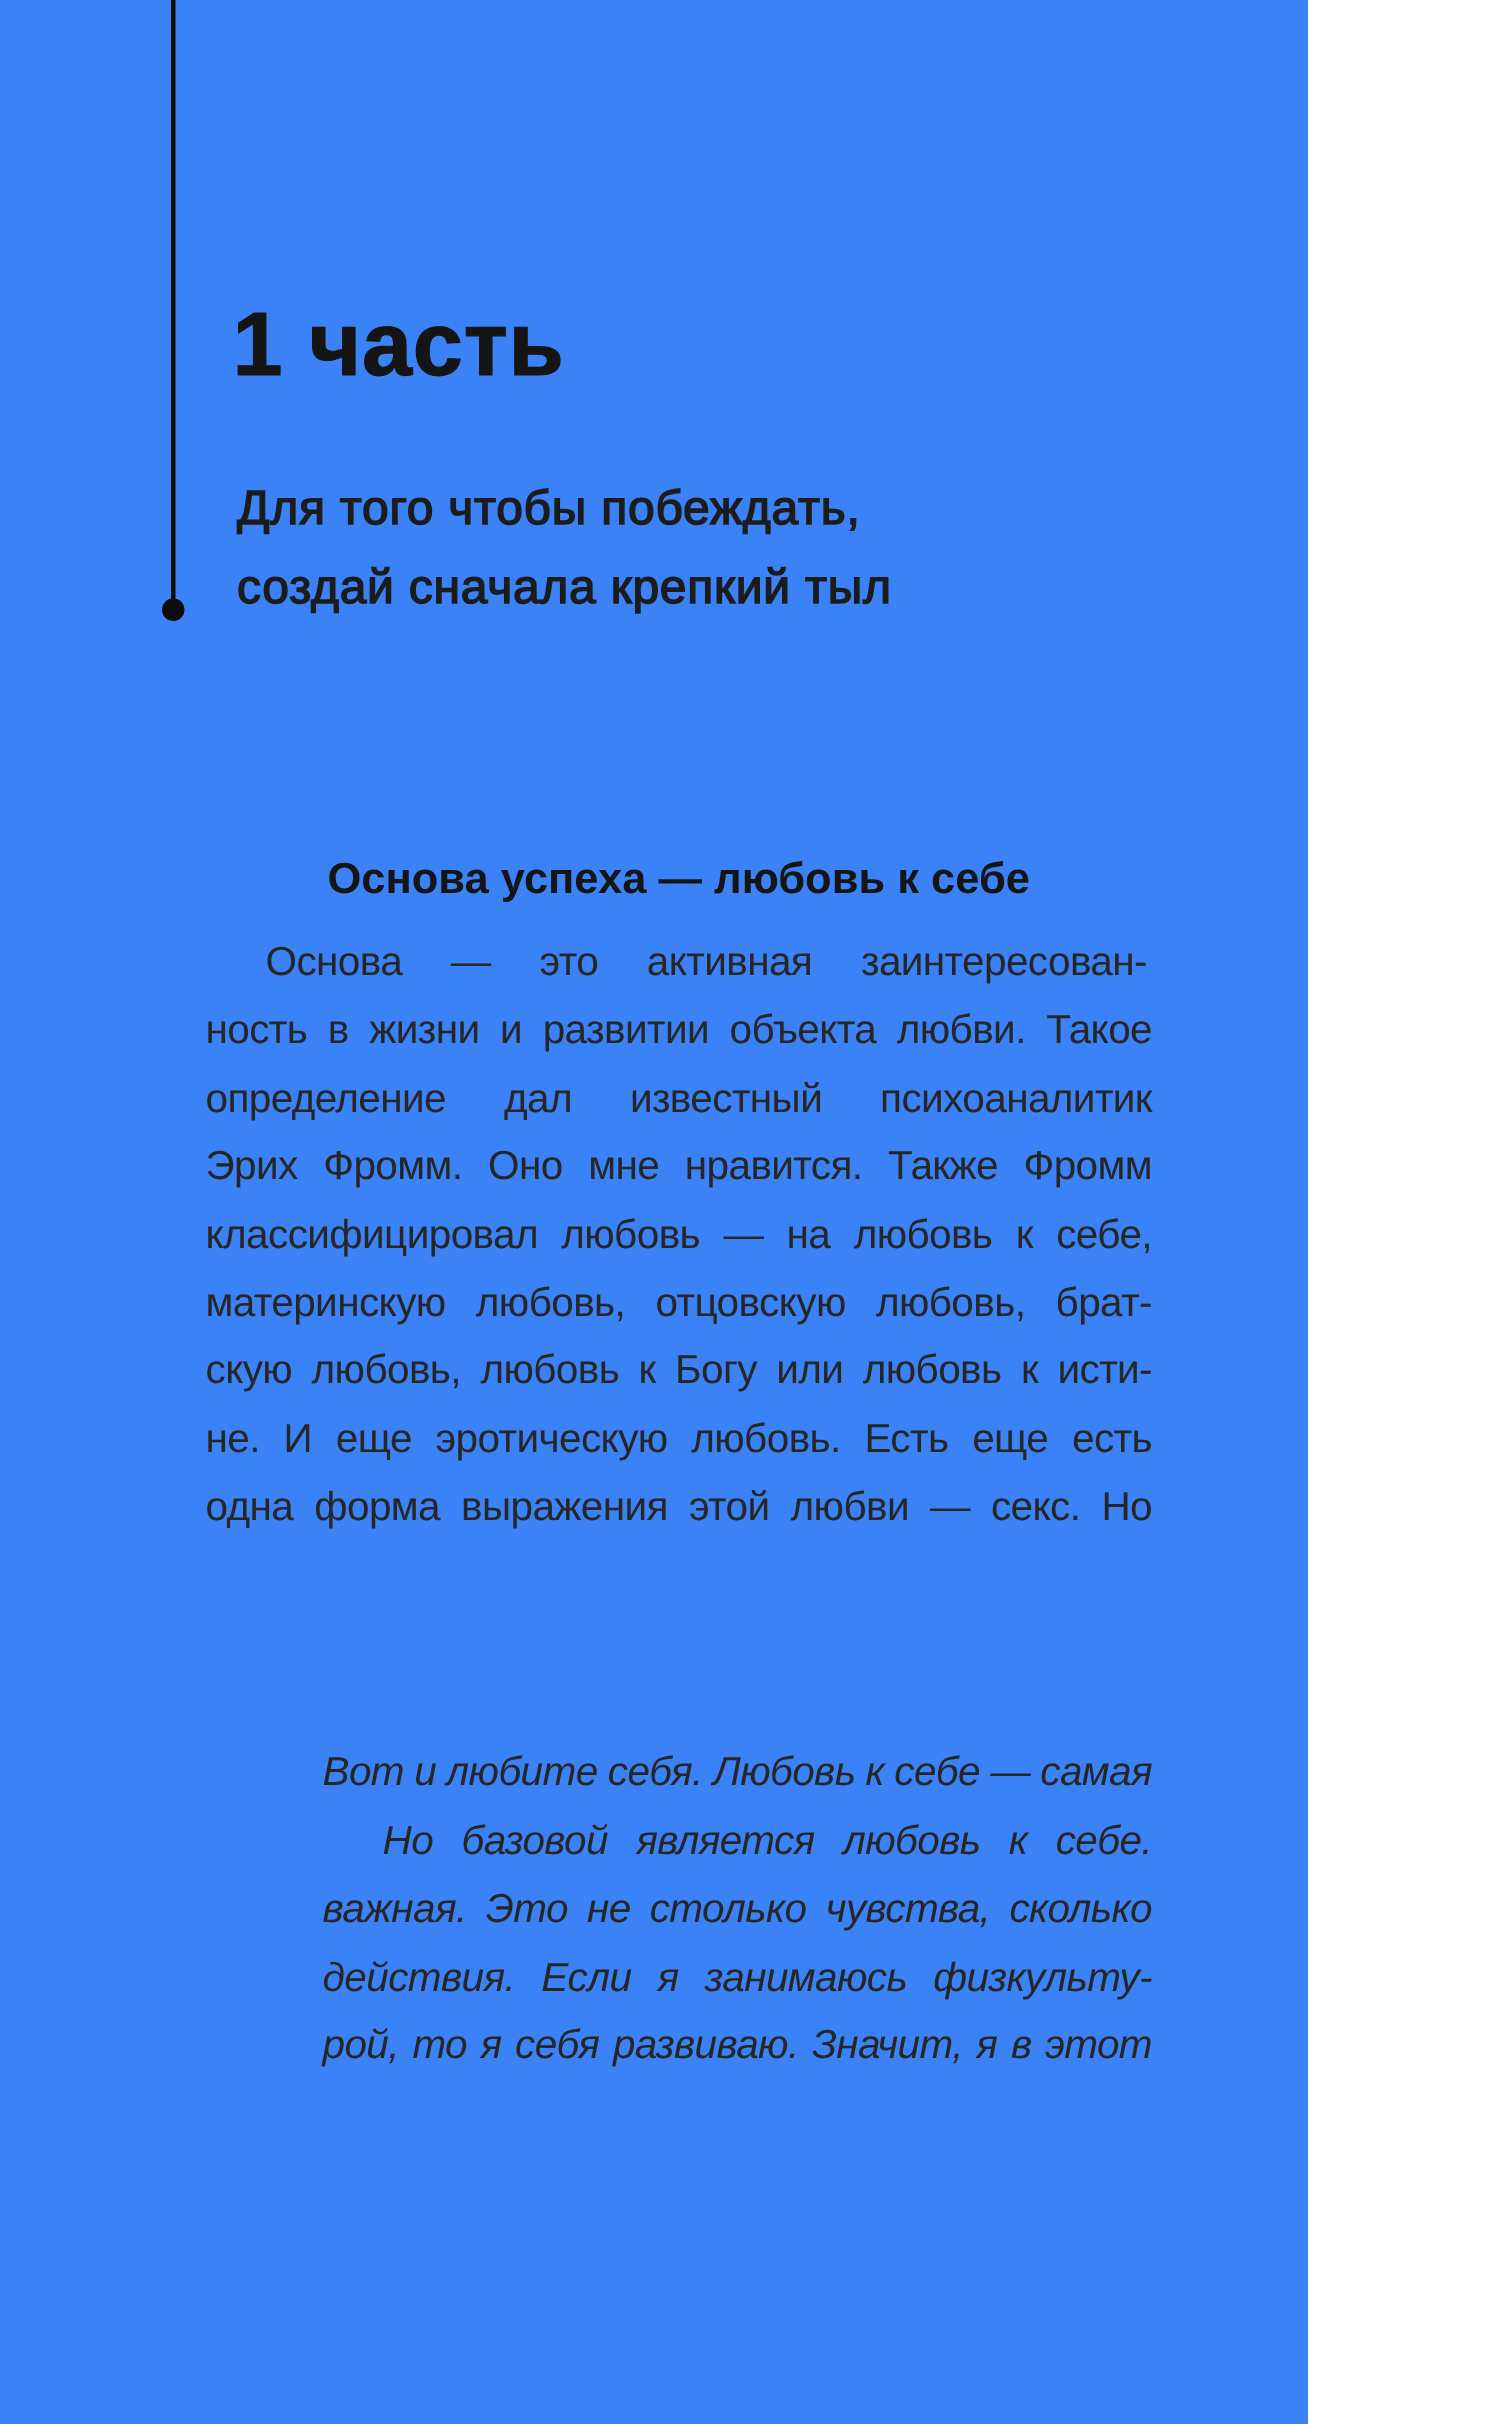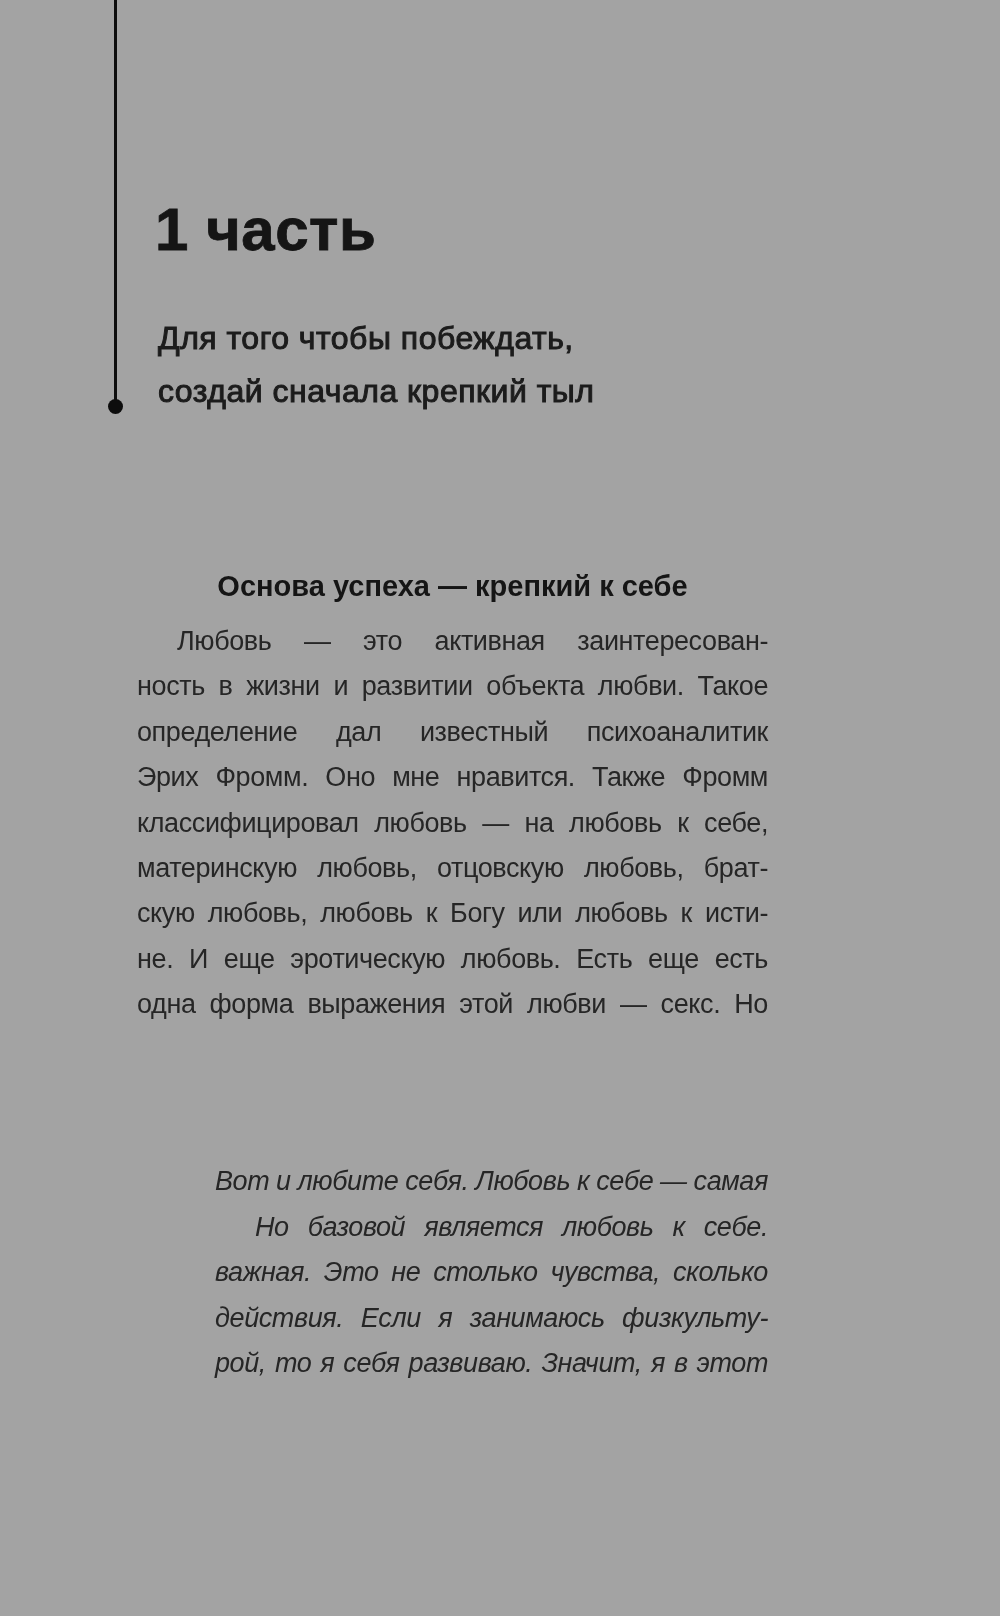--- a/index.html
+++ b/index.html
@@ -1,21 +1,21 @@
 <!DOCTYPE html>
 <html><head>
 <meta charset="utf-8">
 <style>
   * { margin: 0; padding: 0; box-sizing: border-box; }
   html, body { background: #ffffff; }
   .page {
     position: relative;
-    width: 1000px;
+    width: 872px;
     height: 1616px;
-    background: #a3a3a3;
+    background: #3b82f6;
     font-family: "Liberation Sans", "DejaVu Sans", sans-serif;
     color: #222222;
     overflow: hidden;
   }
   .vline {
     position: absolute;
     left: 114px; top: 0;
     width: 3px; height: 400px;
     background: #0d0d0d;
   }
@@ -90,24 +90,24 @@
   <div class="vline"></div>
   <div class="vdot"></div>
 
   <h1 class="part-heading">1 часть</h1>
 
   <h2 class="chapter-title">
       <div class="line"><span class="line-text">Для того чтобы побеждать,</span></div>
       <div class="line"><span class="line-text">создай сначала крепкий тыл</span></div>
     </h2>
 
-  <h3 class="section-heading">Основа успеха — крепкий к себе</h3>
+  <h3 class="section-heading">Основа успеха — любовь к себе</h3>
 
   <div class="para para1">
-      <div class="line do-justify" style="padding-left: 40px;"><span class="line-text" style="word-spacing: 25.3789px;">Любовь — это активная заинтересован-</span></div>
+      <div class="line do-justify" style="padding-left: 40px;"><span class="line-text" style="word-spacing: 25.3789px;">Основа — это активная заинтересован-</span></div>
       <div class="line do-justify"><span class="line-text" style="word-spacing: 6.58705px;">ность в жизни и развитии объекта любви. Такое</span></div>
       <div class="line do-justify"><span class="line-text" style="word-spacing: 31.5312px; text-align: right;">определение дал известный психоаналитик</span></div>
       <div class="line do-justify"><span class="line-text" style="word-spacing: 9.97656px;">Эрих Фромм. Оно мне нравится. Также Фромм</span></div>
       <div class="line do-justify"><span class="line-text" style="word-spacing: 8.45052px;">классифицировал любовь — на любовь к себе,</span></div>
       <div class="line do-justify"><span class="line-text" style="word-spacing: 13.0781px;">материнскую любовь, отцовскую любовь, брат-</span></div>
       <div class="line do-justify"><span class="line-text" style="word-spacing: 5.84766px;">скую любовь, любовь к Богу или любовь к исти-</span></div>
       <div class="line do-justify"><span class="line-text" style="word-spacing: 8.6942px;">не. И еще эротическую любовь. Есть еще есть</span></div>
       <div class="line do-justify"><span class="line-text" style="word-spacing: 6.92634px; margin-top: 26px;">одна форма выражения этой любви — секс. Но</span></div>
     </div>
 

